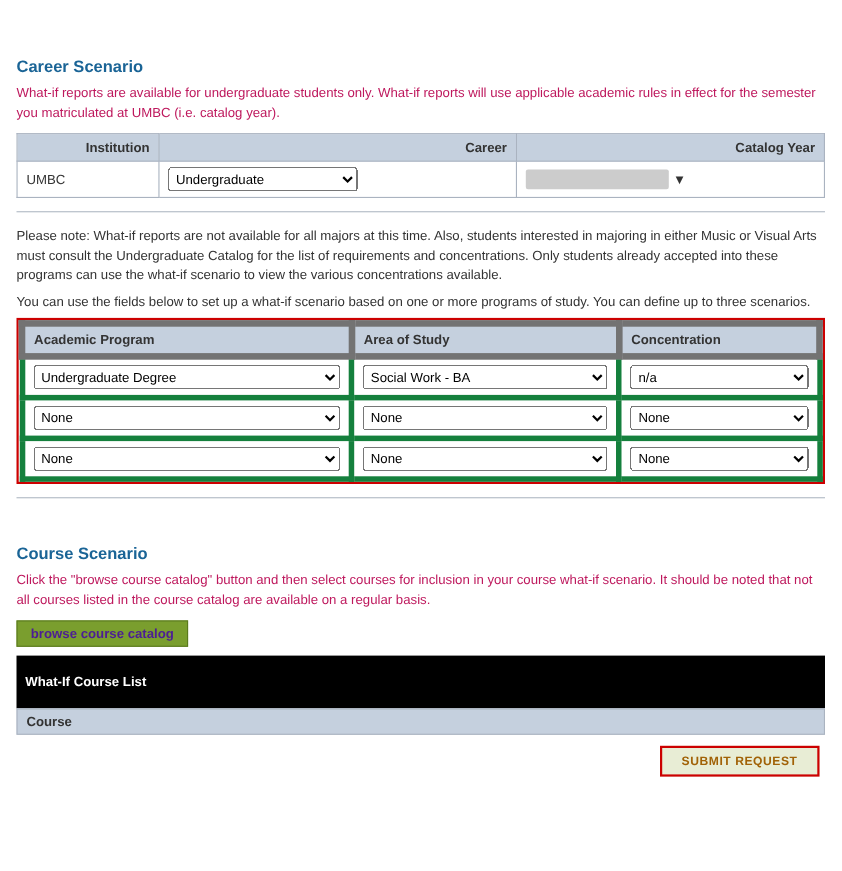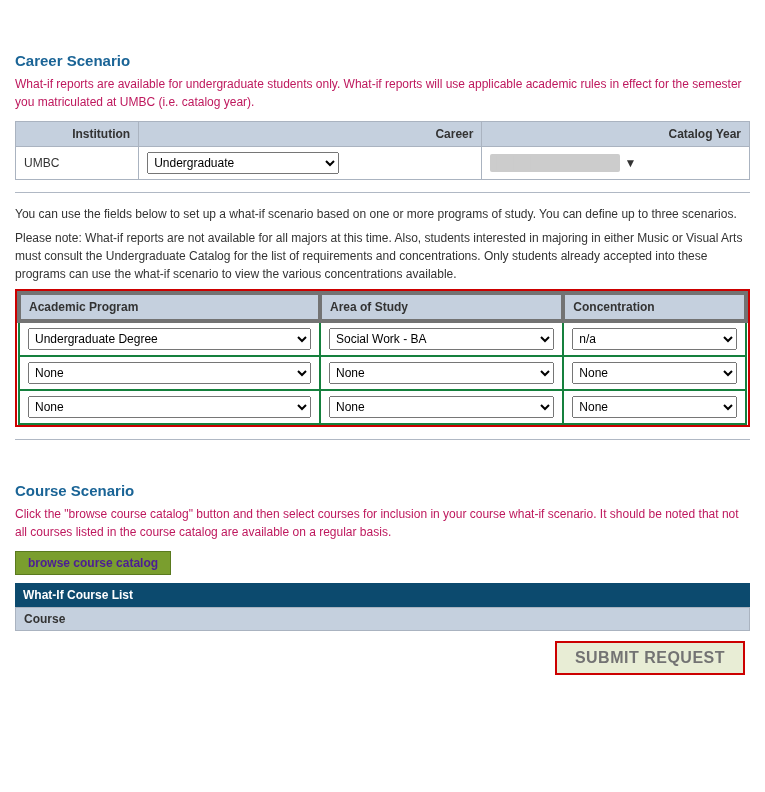--- a/index.html
+++ b/index.html
@@ -46,21 +46,21 @@
       border: 1px solid #aab3c0;
     }
     .career-table td {
       padding: 5px 8px;
       border: 1px solid #aab3c0;
       background: #fff;
       font-size: 12px;
     }
     .career-table select {
       font-size: 12px;
-      width: 192px;
+      width: 172px;
       padding: 2px;
     }
     .blurred-text {
       background: #ccc;
       color: #ccc;
       border-radius: 2px;
       font-size: 12px;
       padding: 2px 6px;
       display: inline-block;
       width: 130px;
@@ -73,25 +73,25 @@
     .program-table {
       width: 100%;
       border-collapse: collapse;
     }
     .program-table th {
       background: #c5d0de;
       font-weight: bold;
       font-size: 12px;
       padding: 5px 8px;
       text-align: left;
-      border: 4px solid #737373;
+      border: 6px solid #737373;
     }
     .program-table td {
       padding: 5px 8px;
-      border: 2px solid #15803d;
+      border: 5px solid #15803d;
       background: #fff;
       font-size: 12px;
     }
     .program-table select {
       font-size: 12px;
       width: 100%;
       padding: 2px;
     }
     
     .browse-btn {
@@ -99,25 +99,25 @@
       color: #4c1d95;
       border: 1px solid #5a7a1e;
       padding: 4px 12px;
       font-size: 12px;
       font-weight: bold;
       cursor: pointer;
       margin-bottom: 8px;
       display: inline-block;
     }
     .course-list-header {
-      background: #0c4a6e;
+      background: #000000;
       color: #fff;
       font-weight: bold;
       font-size: 12px;
-      padding: 5px 8px;
+      padding: 17px 8px;
       display: flex;
       align-items: center;
       justify-content: space-between;
     }
     .course-list-header .pagination {
       font-size: 11px;
       display: flex;
       align-items: center;
       gap: 4px;
     }
@@ -142,24 +142,24 @@
       border: 1px solid #aab3c0;
     }
     .submit-area {
       display: flex;
       justify-content: flex-end;
       margin-top: 10px;
       padding-right: 5px;
     }
     .submit-btn {
       background: #e8edd5;
-      color: #737373;
+      color: #a16207;
       border: 2px solid #cc0000;
       padding: 6px 18px;
-      font-size: 16px;
+      font-size: 11px;
       font-weight: bold;
       cursor: pointer;
       letter-spacing: 0.5px;
       text-transform: uppercase;
     }
     .section-note {
       font-size: 12px;
       line-height: 1.5;
       margin-bottom: 6px;
     }
@@ -195,22 +195,22 @@
             <span style="cursor:pointer;">▼</span>
           </div>
         </td>
       </tr>
     </tbody>
   </table>
 
   <hr class="divider">
 
   
+  <div class="section-note">Please note: What-if reports are not available for all majors at this time. Also, students interested in majoring in either Music or Visual Arts must consult the Undergraduate Catalog for the list of requirements and concentrations. Only students already accepted into these programs can use the what-if scenario to view the various concentrations available.</div>
   <div class="section-note">You can use the fields below to set up a what-if scenario based on one or more programs of study. You can define up to three scenarios.</div>
-  <div class="section-note">Please note: What-if reports are not available for all majors at this time. Also, students interested in majoring in either Music or Visual Arts must consult the Undergraduate Catalog for the list of requirements and concentrations. Only students already accepted into these programs can use the what-if scenario to view the various concentrations available.</div>
 
   <div class="program-table-wrapper">
     <table class="program-table">
       <thead>
         <tr>
           <th>Academic Program</th>
           <th>Area of Study</th>
           <th>Concentration</th>
         </tr>
       </thead>

